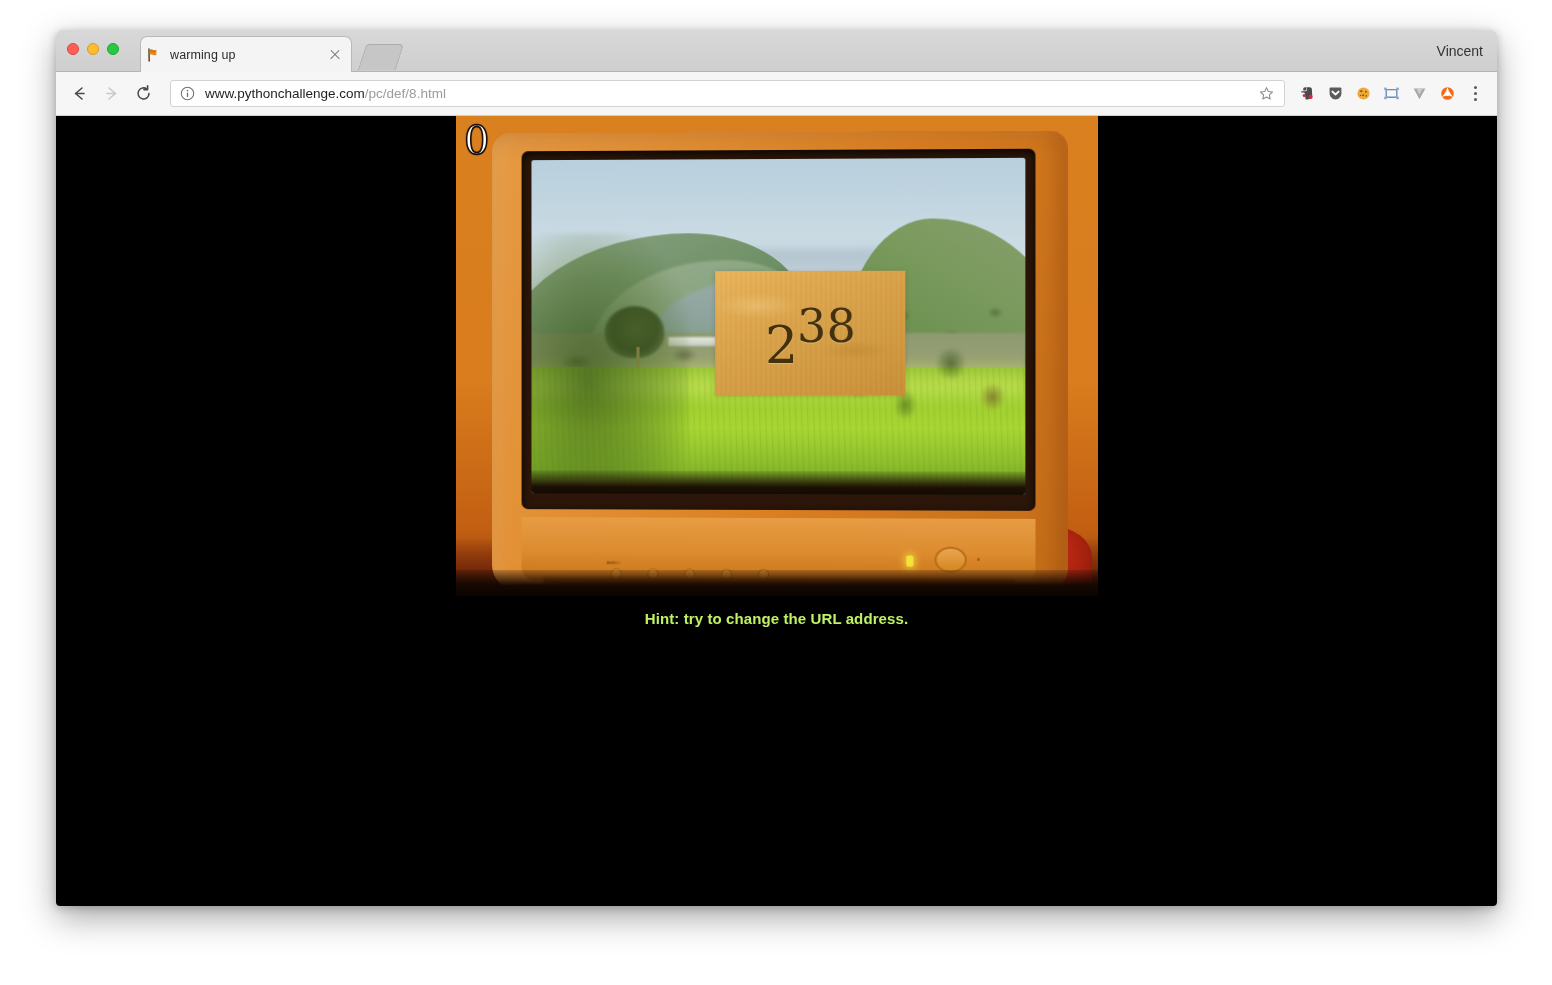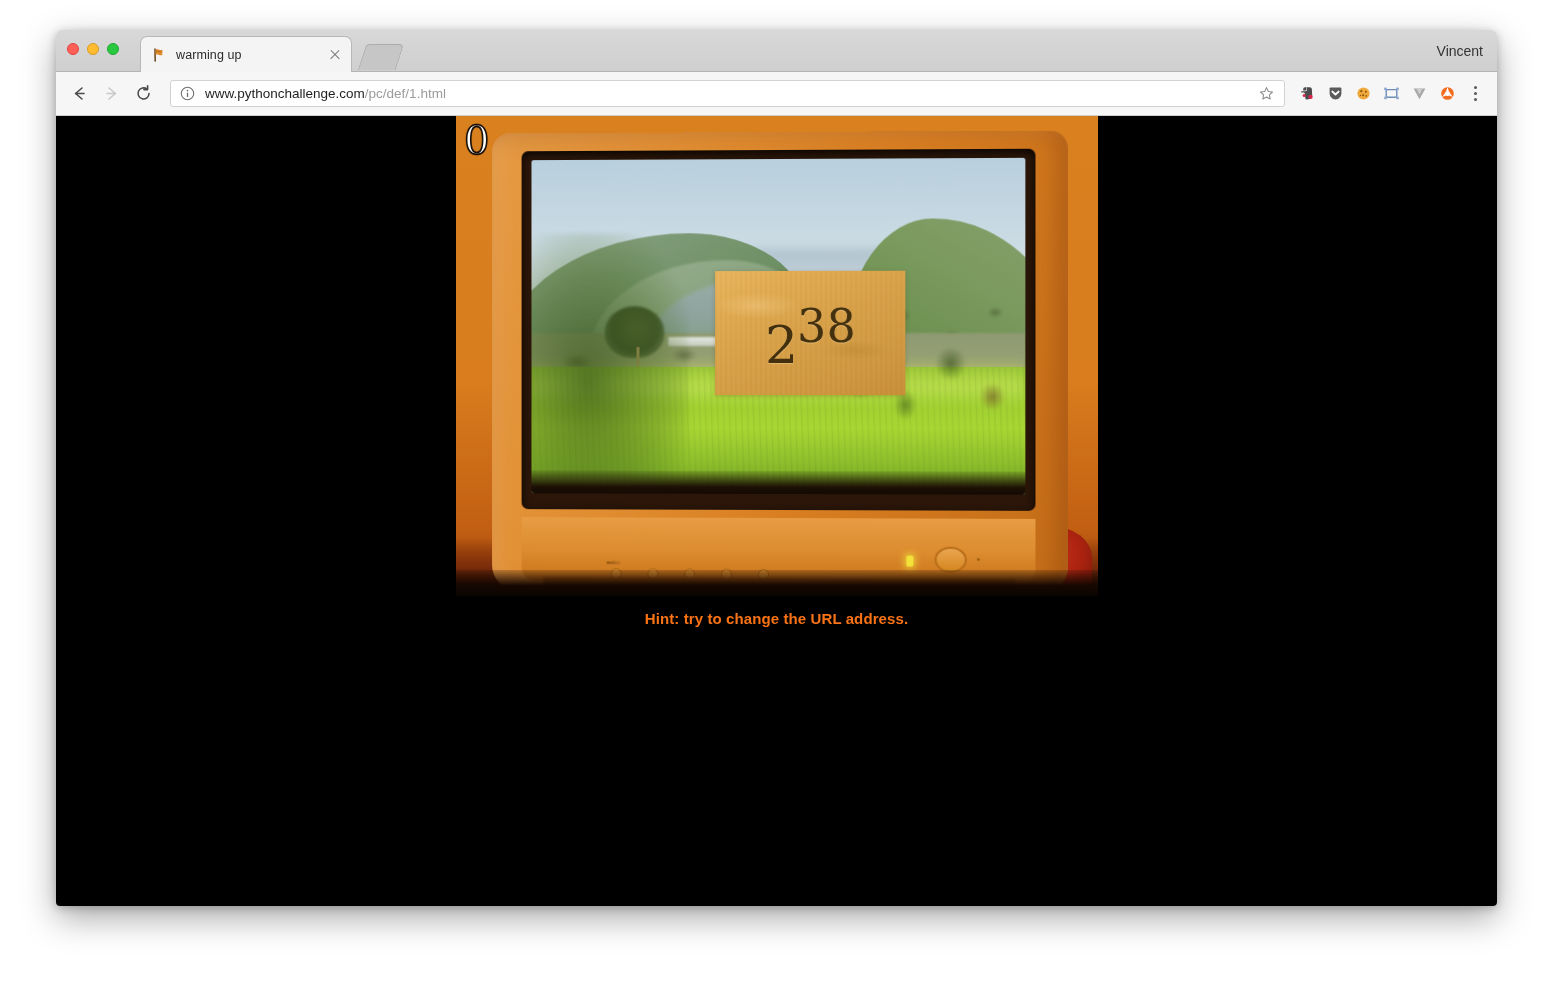--- a/index.html
+++ b/index.html
@@ -54,21 +54,21 @@
     left: 84px;
     top: 6px;
     width: 212px;
     height: 36px;
     background: #f4f4f4;
     border: 1px solid #b8b8b8;
     border-bottom: none;
     border-radius: 7px 7px 0 0;
     display: flex;
     align-items: center;
-    padding: 0 8px 0 10px;
+    padding: 0 8px 0 4px;
   }
   .tab-favicon {
     width: 16px; height: 16px;
     flex: 0 0 16px;
     position: relative;
     margin-right: 9px;
   }
   .tab-title {
     font-size: 12.5px;
     color: #2b2b2b;
@@ -461,21 +461,21 @@
     -webkit-text-stroke: 1.6px #1a1008;
     text-shadow: 0 0 2px rgba(0,0,0,.5);
   }
 
   
   .hint {
     position: absolute;
     left: 0; right: 0;
     top: 494px;
     text-align: center;
-    color: #f97316;
+    color: #bef264;
     font-size: 15px;
     font-weight: bold;
     font-family: "Liberation Sans", sans-serif;
     letter-spacing: .1px;
   }
 </style>
 </head>
 <body>
 
 <div class="browser-window">
@@ -529,21 +529,21 @@
     </div>
 
     <div class="omnibox">
       <span class="info-icon">
         <svg width="15" height="15" viewBox="0 0 15 15">
           <circle cx="7.5" cy="7.5" r="6.2" stroke="#6f6f6f" stroke-width="1.1" fill="none"></circle>
           <circle cx="7.5" cy="4.6" r=".85" fill="#6f6f6f"></circle>
           <rect x="6.85" y="6.4" width="1.3" height="4.6" rx=".6" fill="#6f6f6f"></rect>
         </svg>
       </span>
-      <span class="url-text"><span class="url-domain">www.pythonchallenge.com</span><span class="url-path">/pc/def/1.html</span></span>
+      <span class="url-text"><span class="url-domain">www.pythonchallenge.com</span><span class="url-path">/pc/def/8.html</span></span>
       <span class="star-icon">
         <svg width="15" height="15" viewBox="0 0 15 15">
           <path d="M7.5 1.6 L9.3 5.5 L13.5 6 L10.4 8.9 L11.2 13 L7.5 11 L3.8 13 L4.6 8.9 L1.5 6 L5.7 5.5 Z" stroke="#5d5d5d" stroke-width="1.05" fill="none" stroke-linejoin="round"></path>
         </svg>
       </span>
     </div>
 
     <div class="ext-bar">
 
       <div class="ext-btn">

